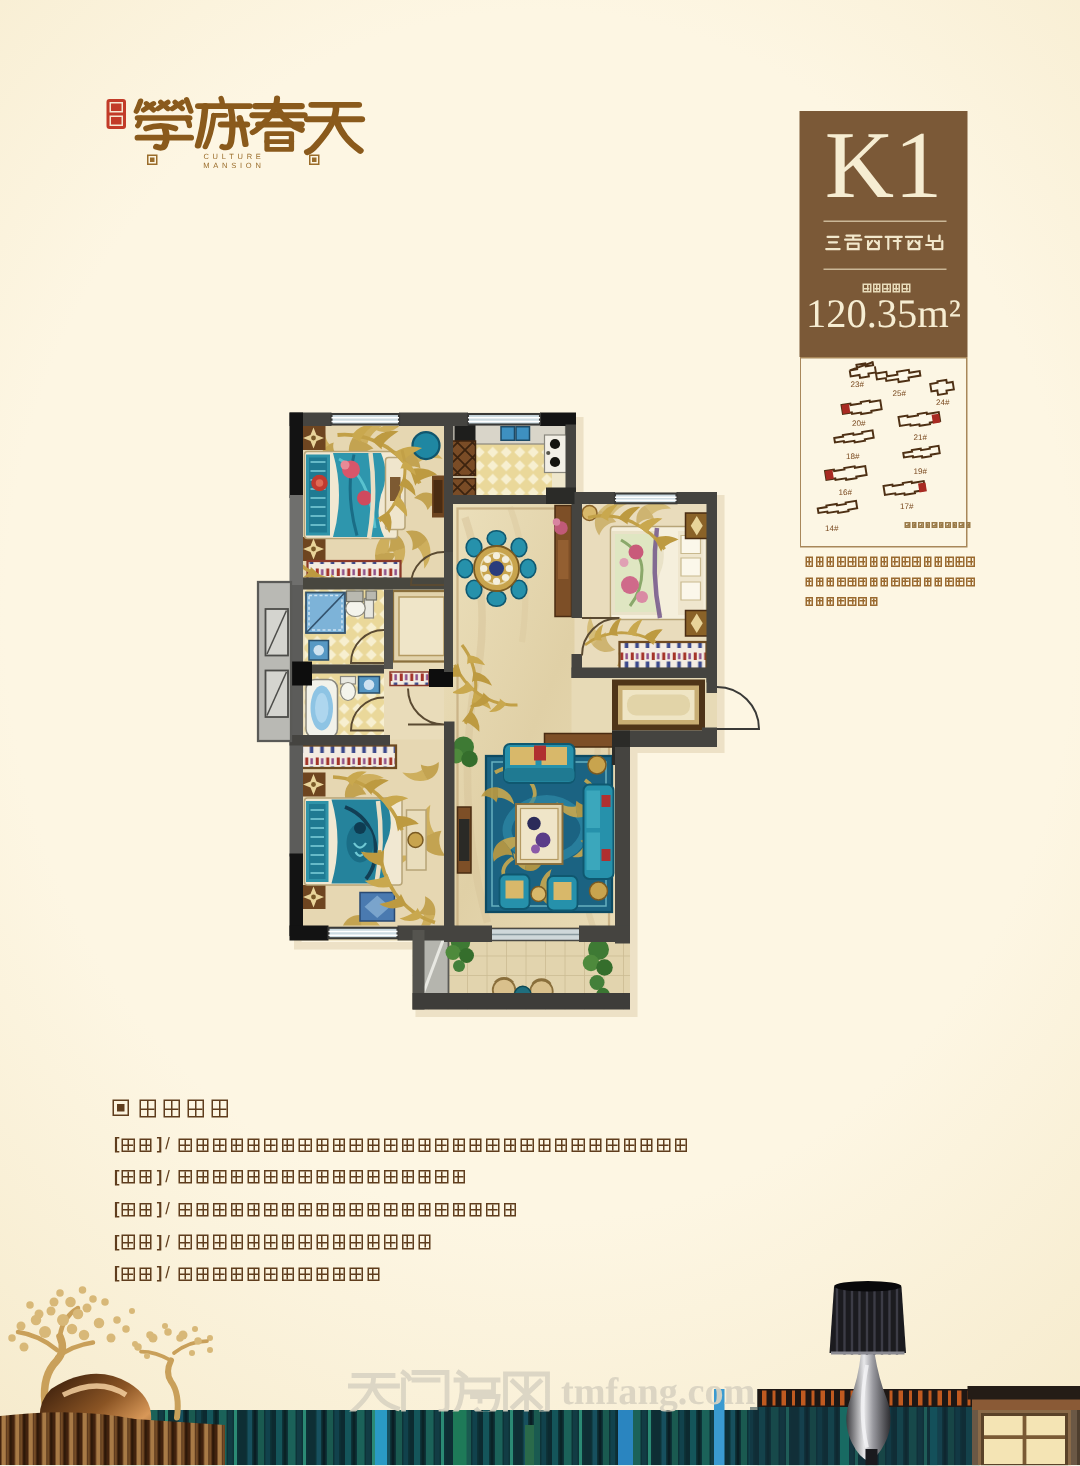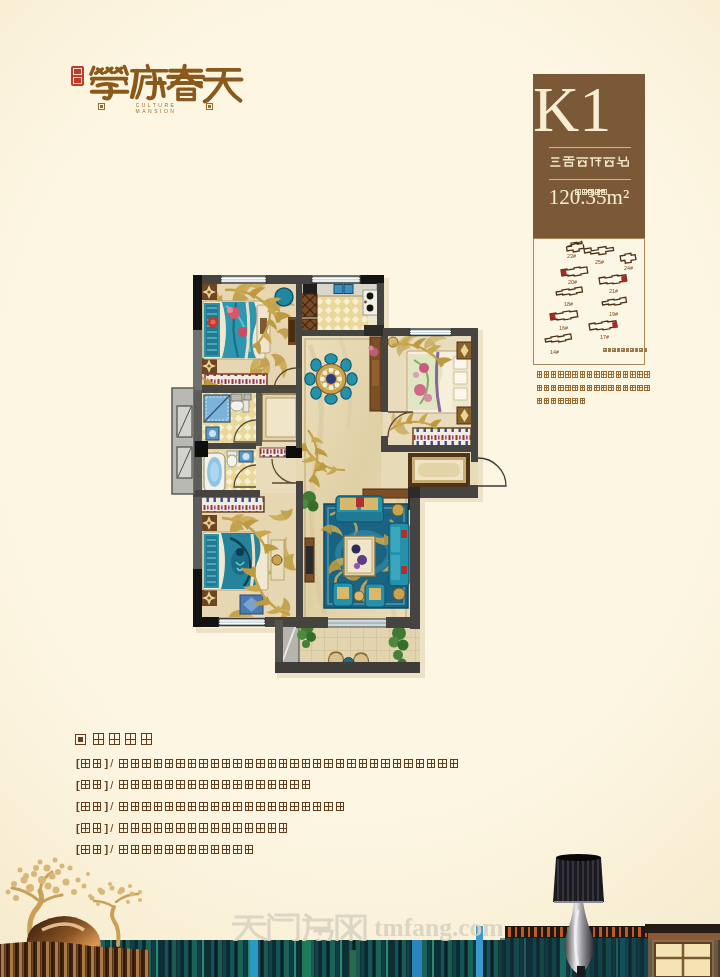--- a/index.html
+++ b/index.html
@@ -68,38 +68,38 @@
 <path d="M22 10 q1 12 -14 30 q-3 4 -6 5" stroke-width="4.6"></path>
 <path d="M22 20 q4 14 17 24" stroke-width="4.6"></path>
 </g>
 </svg>
 
 <div class="abs" style="left:104px;top:103px;width:104px;color:#9a6c2a;font-size:5px;letter-spacing:2.5px;line-height:5.5px;text-align:center;">CULTURE<br>MANSION</div>
 <div class="abs" style="left:98px;top:103px;width:7px;height:7px;border:1px solid #9a6c2a;box-sizing:border-box;background:linear-gradient(#9a6c2a,#9a6c2a) 50% 50%/3px 3px no-repeat;"></div>
 <div class="abs" style="left:206px;top:103px;width:7px;height:7px;border:1px solid #9a6c2a;box-sizing:border-box;background:linear-gradient(#9a6c2a,#9a6c2a) 50% 50%/3px 3px no-repeat;"></div>
 
 <div class="abs" style="left:533px;top:74px;width:112px;height:164px;background:#7b5937;"></div>
-<div class="abs" style="left:533px;top:78px;width:112px;text-align:left;color:#f6edd2;font-family:'Liberation Serif',serif;font-size:64px;line-height:64px;">K1</div>
+<div class="abs" style="left:533px;top:78px;width:112px;text-align:center;color:#f6edd2;font-family:'Liberation Serif',serif;font-size:64px;line-height:64px;">K1</div>
 
 <div class="abs" style="left:549px;top:147px;width:82px;height:1.2px;background:#d8c8a8;opacity:0.85;"></div>
 
 <svg class="abs" style="left:549px;top:155px;" width="81" height="14" viewBox="0 0 90 15" stroke="#f2e8cc" fill="none" stroke-width="1.6" stroke-linecap="round">
 <path d="M3 3 h8 M4 7 h6 M2 12 h10"></path>
 <path d="M17 2 h10 M16 5 h12 M18 8 h8 M18 8 v4 h8 v-4 M22 2 v3"></path>
 <path d="M31 3 h12 M33 6 v6 M41 6 v6 M33 12 h8 M36 6 l-3 4 M41 9 l-3 -3"></path>
 <path d="M46 3 h12 M48 3 v9 M52 6 h5 M55 3 v9"></path>
 <path d="M61 3 h12 M63 6 v6 M71 6 v6 M63 12 h8 M66 6 l-3 4 M71 9 l-3 -3"></path>
 <path d="M78 2 v4 h8 v-4 M76 9 h5 v3 M81 6 v6 M81 12 h7 M88 6 v6"></path>
 </svg>
 
 <div class="abs" style="left:549px;top:179px;width:82px;height:1.2px;background:#d8c8a8;opacity:0.85;"></div>
 
 <div class="abs zrow" style="left:575px;top:189px;color:#e8dcba;"><span class="zh" style="width:6px;height:6.4px;margin-right:0.5px;"></span><span class="zh" style="width:6px;height:6.4px;margin-right:0.5px;"></span><span class="zh" style="width:6px;height:6.4px;margin-right:0.5px;"></span><span class="zh" style="width:6px;height:6.4px;margin-right:0.5px;"></span><span class="zh" style="width:6px;height:6.4px;"></span></div>
 
-<div class="abs" style="left:533px;top:186px;width:112px;text-align:center;color:#f6edd2;font-family:'Liberation Serif',serif;font-size:21px;line-height:22px;">120.35m²</div>
+<div class="abs" style="left:533px;top:198px;width:112px;text-align:center;color:#f6edd2;font-family:'Liberation Serif',serif;font-size:27px;line-height:22px;">120.35m²</div>
 
 <div class="abs" style="left:533px;top:238px;width:112px;height:127px;background:#fcf6e4;border-top:none;box-shadow:0 0 0 1px #a8875a inset;"></div>
 
 <svg class="abs" style="left:533px;top:238px;" width="112" height="127" viewBox="0 0 112 127" font-family="Liberation Sans" font-size="5.4px" fill="none">
 <g stroke="#4e3014" stroke-width="1.3">
 <g transform="translate(33,6) rotate(-9)">
           <path d="M0 3 h5 v-3 h6 v2 h5 v-2 h-1 1 0 0 z M0 3 v4 h6 v2 h6 v-2 h5 v-4" fill="#fdf8e8"></path>
         </g>
 <g transform="translate(51,11) rotate(-9)">
           <path d="M0 0 h7 v3 h7 v-2 h8 v2 h7 v3 h-8 v2 h-7 v-2 h-8 v-2 h-6 z" fill="#fdf8e8"></path>

